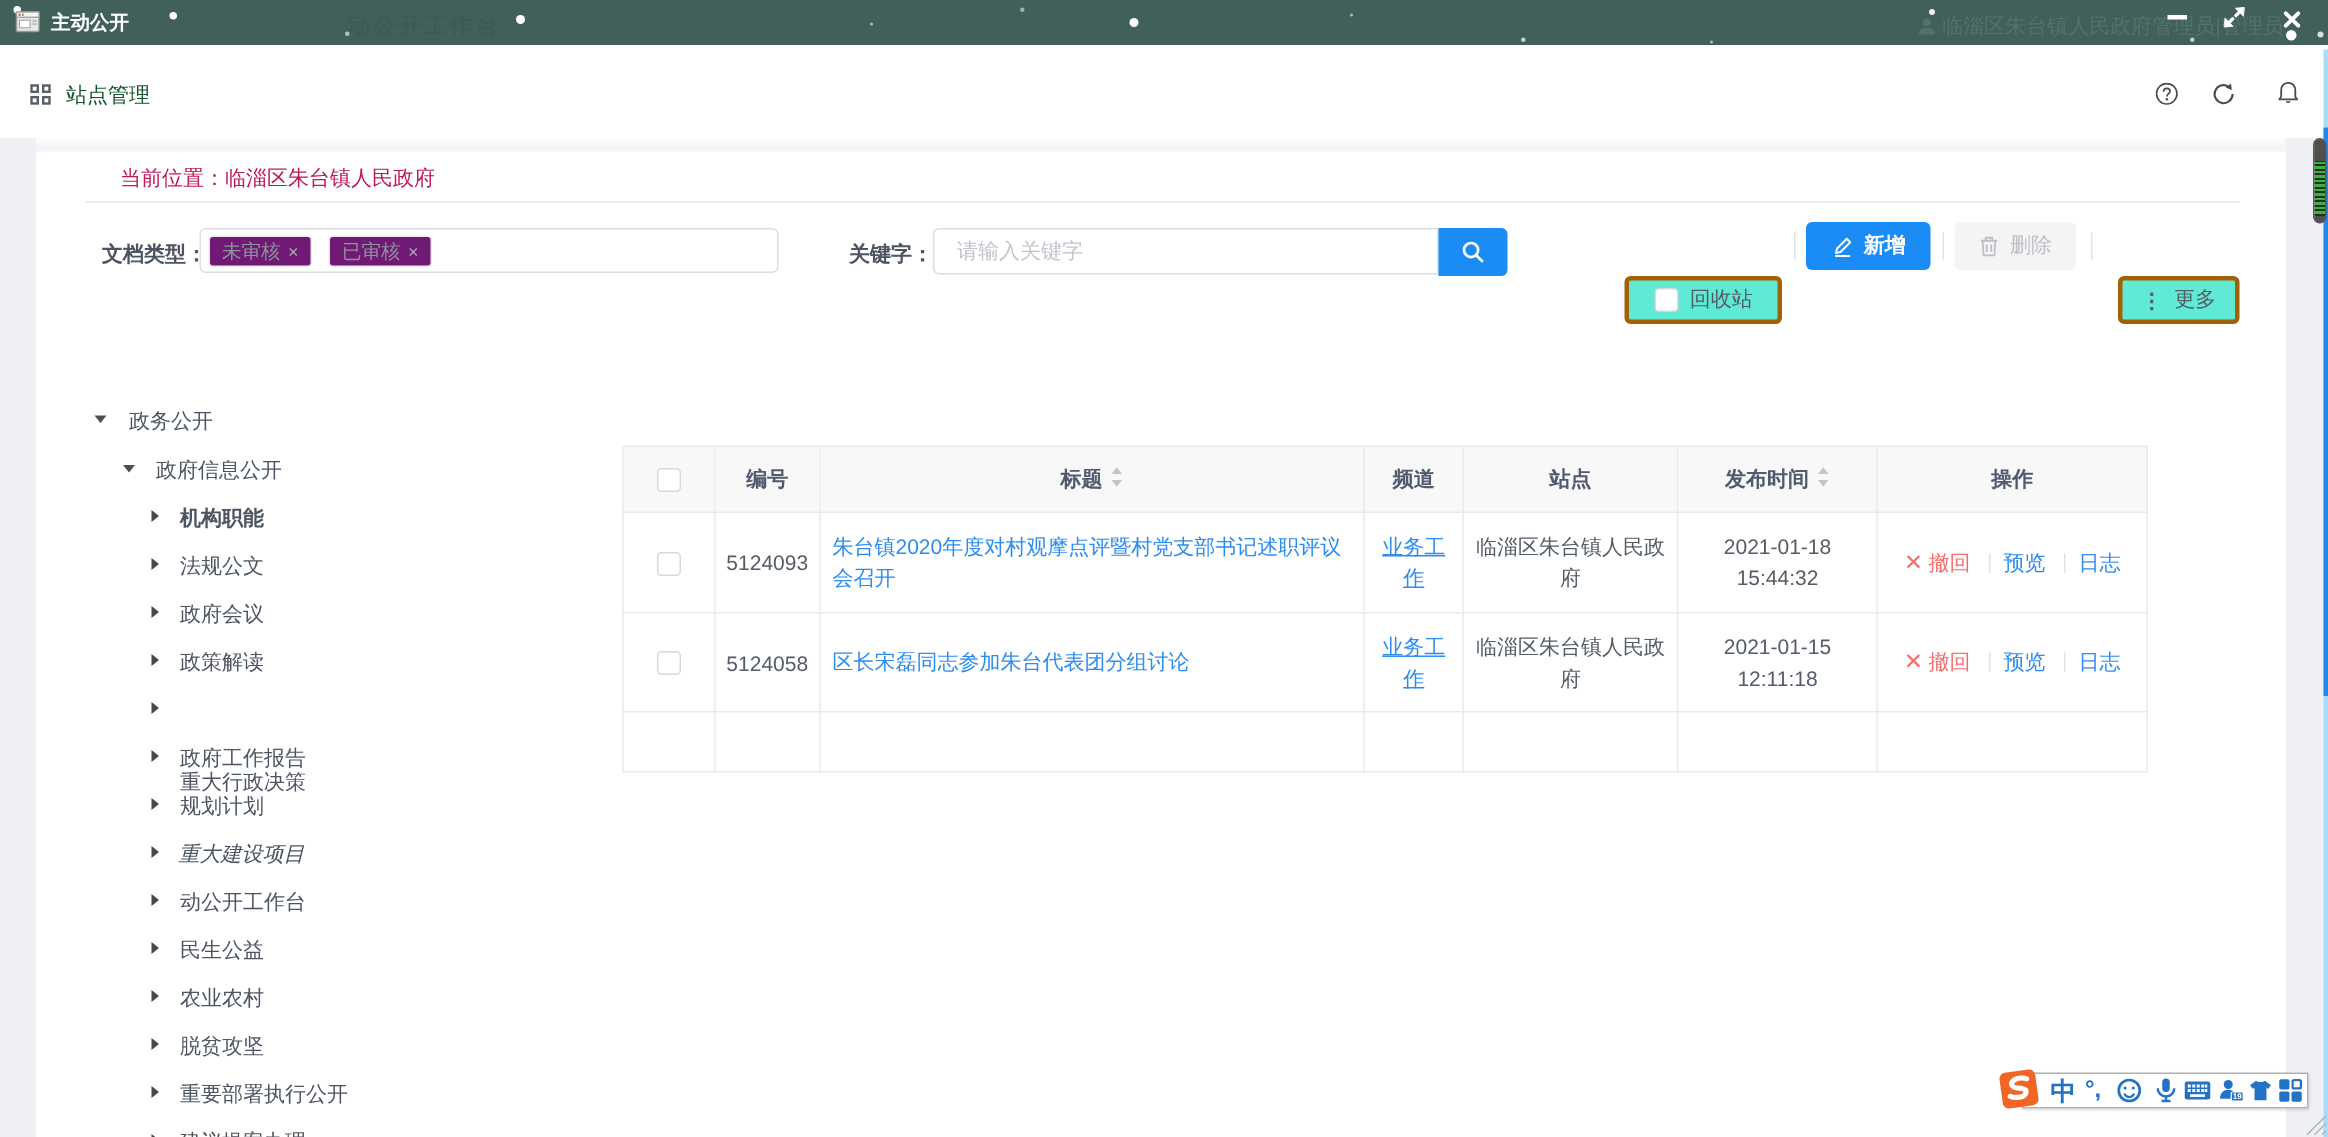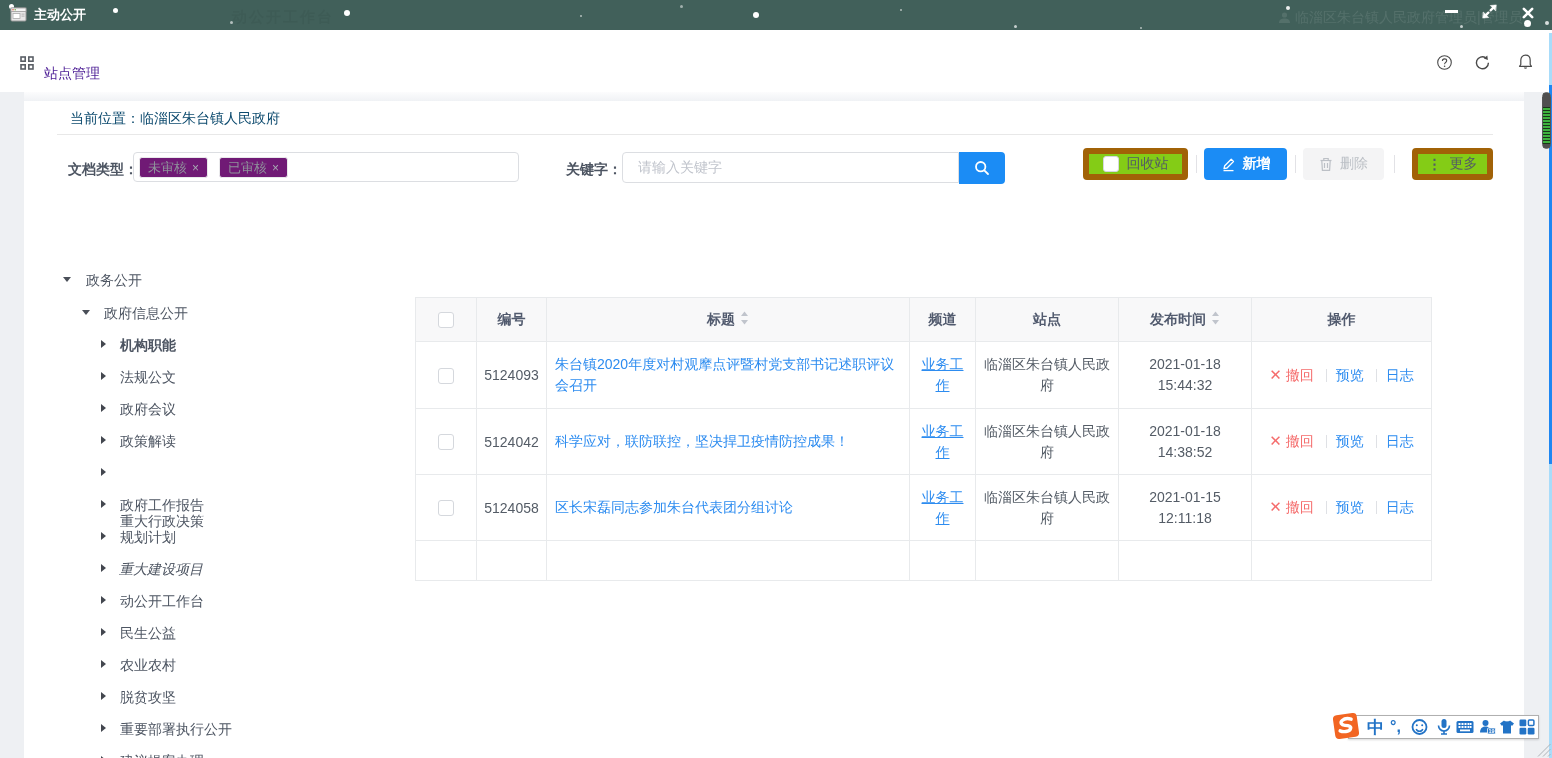--- a/index.html
+++ b/index.html
@@ -9,37 +9,37 @@
 
 
 .titlebar { position:absolute; left:0; top:0; width:1552px; height:30px; background:#41605a; overflow:hidden; }
 .dot { position:absolute; background:#fff; border-radius:50%; }
 .tb-title { position:absolute; left:34px; top:0; height:30px; line-height:30px; color:#fff; font-size:13px; font-weight:bold; }
 .tb-admin { position:absolute; left:1278px; top:9px; font-size:14px; color:rgba(255,255,255,0.10); }
 .tb-wm { position:absolute; left:232px; top:8px; font-size:15px; color:rgba(0,0,0,0.05); font-weight:bold; letter-spacing:2px;}
 
 
 .appheader { position:absolute; left:0; top:30px; width:1552px; height:62px; background:#fff; }
-.hd-title { position:absolute; left:44px; top:12px; height:62px; line-height:63px; font-size:14px; color:#4c1d95; }
+.hd-title { position:absolute; left:44px; top:2px; height:62px; line-height:63px; font-size:14px; color:#14532d; }
 
 
 .page { position:absolute; left:0; top:92px; width:1552px; height:666px; background:#eef0f3; }
 .card { position:absolute; left:24px; top:101px; width:1500px; height:657px; background:#fff; }
-.loc { position:absolute; left:70px; top:110px; font-size:14px; color:#0c4a6e; }
+.loc { position:absolute; left:80px; top:110px; font-size:14px; color:#be185d; }
 .divider { position:absolute; left:57px; top:134px; width:1436px; height:1px; background:#e8e8e8; }
 
 .lbl { position:absolute; font-size:14px; font-weight:bold; color:#4d5562; top:161px; }
 .tagbox { position:absolute; left:133px; top:152px; width:386px; height:30px; border:1px solid #dcdee2; border-radius:4px; background:#fff; }
 .tag { position:absolute; top:4px; height:21px; line-height:19px; background:#701a75; border:1px solid #e9e9eb; border-radius:3px; font-size:13px; color:#8f939b; padding:0 8px; }
 .tag .x { color:#a7abb3; margin-left:5px; font-size:12px; }
 .kwinput { position:absolute; left:622px; top:152px; width:337px; height:31px; border:1px solid #dcdee2; border-radius:4px 0 0 4px; background:#fff; line-height:29px; font-size:14px; color:#c0c4cc; padding-left:15px; }
 .searchbtn { position:absolute; left:959px; top:152px; width:46px; height:32px; background:#1b8cf5; border-radius:0 4px 4px 0; }
 
 .btn { position:absolute; top:148px; height:32px; border-radius:4px; font-size:14px; display:flex; align-items:center; justify-content:center; }
-.btn-plain { background:#84cc16; border:6px solid #a16207; color:#545c64; }
+.btn-plain { background:#5eead4; border:3px solid #a16207; color:#545c64;margin-top:36px; }
 .btn-sep { position:absolute; top:155px; width:1px; height:18px; background:#e2e2e6; }
 
 
 .tnode { position:absolute; font-size:14px; color:#4d5562; white-space:nowrap; }
 .arr-d { position:absolute; width:0; height:0; border-left:4.5px solid transparent; border-right:4.5px solid transparent; border-top:5.5px solid #4a4f58; }
 .arr-r { position:absolute; width:0; height:0; border-top:4px solid transparent; border-bottom:4px solid transparent; border-left:5.5px solid #43474f; }
 
 
 table.grid { position:absolute; left:415px; top:297px; border-collapse:collapse; table-layout:fixed; font-size:14px; color:#545c66; }
 table.grid td, table.grid th { border:1px solid #e8eaec; text-align:center; vertical-align:middle; padding:0; overflow:hidden; }
@@ -251,29 +251,20 @@
         <td><span class="cbx"></span></td>
         <td>5124093</td>
         <td class="ttl"><a class="lk">朱台镇2020年度对村观摩点评暨村党支部书记述职评议<br>会召开</a></td>
         <td style="line-height:21px;"><a class="lku">业务工<br>作</a></td>
         <td style="line-height:21px;">临淄区朱台镇人民政<br>府</td>
         <td style="line-height:21px;">2021-01-18<br>15:44:32</td>
         <td class="ops"><span class="red" style="font-size:15px;">✕</span> <span class="red">撤回</span><span class="sep"></span><a class="lk">预览</a><span class="sep"></span><a class="lk">日志</a></td>
       </tr>
       <tr style="height:66px">
         <td><span class="cbx"></span></td>
-        <td>5124042</td>
-        <td class="ttl"><a class="lk">科学应对，联防联控，坚决捍卫疫情防控成果！</a></td>
-        <td style="line-height:21px;"><a class="lku">业务工<br>作</a></td>
-        <td style="line-height:21px;">临淄区朱台镇人民政<br>府</td>
-        <td style="line-height:21px;">2021-01-18<br>14:38:52</td>
-        <td class="ops"><span class="red" style="font-size:15px;">✕</span> <span class="red">撤回</span><span class="sep"></span><a class="lk">预览</a><span class="sep"></span><a class="lk">日志</a></td>
-      </tr>
-      <tr style="height:66px">
-        <td><span class="cbx"></span></td>
         <td>5124058</td>
         <td class="ttl"><a class="lk">区长宋磊同志参加朱台代表团分组讨论</a></td>
         <td style="line-height:21px;"><a class="lku">业务工<br>作</a></td>
         <td style="line-height:21px;">临淄区朱台镇人民政<br>府</td>
         <td style="line-height:21px;">2021-01-15<br>12:11:18</td>
         <td class="ops"><span class="red" style="font-size:15px;">✕</span> <span class="red">撤回</span><span class="sep"></span><a class="lk">预览</a><span class="sep"></span><a class="lk">日志</a></td>
       </tr>
       <tr style="height:40px">
         <td></td>
         <td></td>

